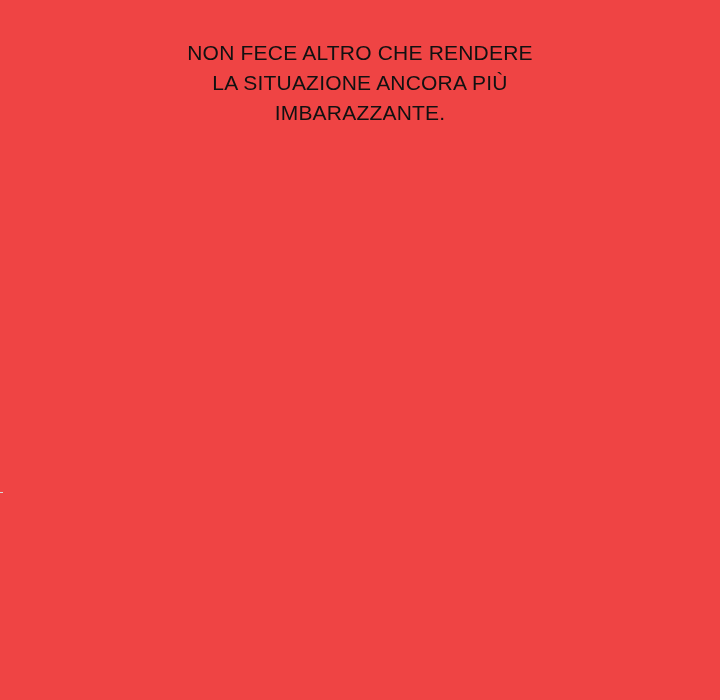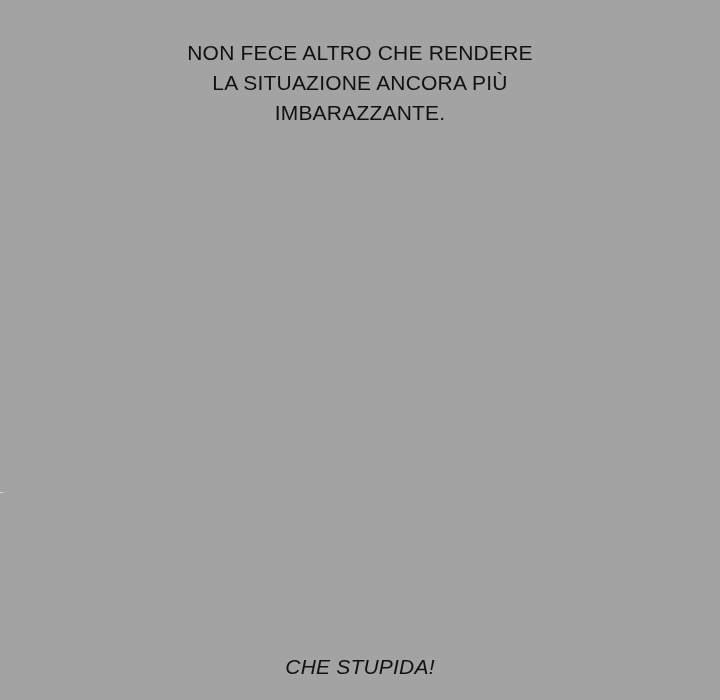--- a/index.html
+++ b/index.html
@@ -12,21 +12,21 @@
     background: #ffffff;
     font-family: "Liberation Sans", sans-serif;
     color: #1a1a1a;
     position: relative;
     overflow: hidden;
   }
   .page {
     position: relative;
     width: 720px;
     height: 700px;
-    background: #a3a3a3;
+    background: #ef4444;
   }
   .caption-top {
     position: absolute;
     left: 0;
     top: 38px;
     width: 720px;
     text-align: center;
     font-size: 21px;
     line-height: 30px;
     letter-spacing: 0.2px;
@@ -58,15 +58,14 @@
 <body>
 
 <div class="page">
 
   <div class="caption-top">NON FECE ALTRO CHE RENDERE
 LA SITUAZIONE ANCORA PIÙ
 IMBARAZZANTE.</div>
 
   <div class="edge-mark"></div>
 
-  <div class="caption-bottom">CHE STUPIDA!</div>
 
 </div>
 
 </body></html>

